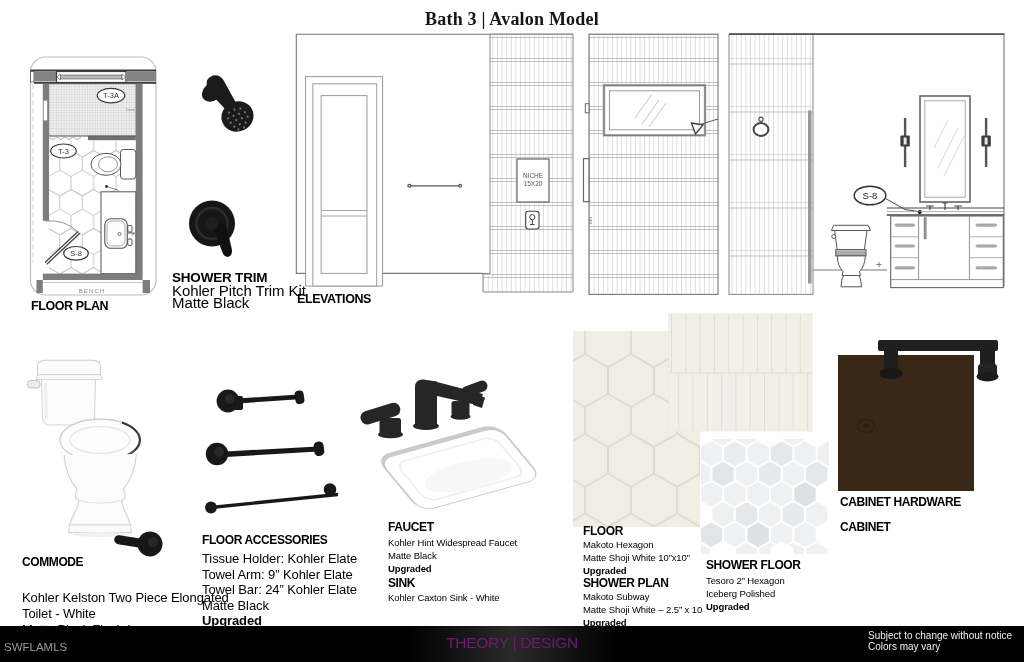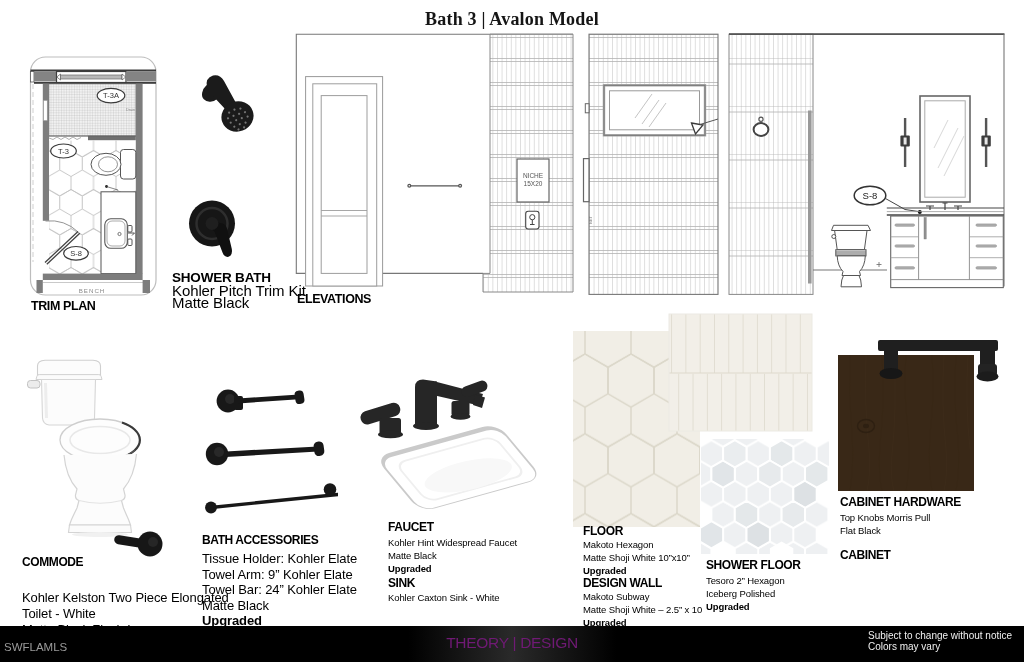--- a/index.html
+++ b/index.html
@@ -100,21 +100,21 @@
 
 <rect x="20.8" y="223.6" width="99.8" height="6.4" fill="#7d7d7d"></rect>
 
 <rect x="14.5" y="230" width="6.3" height="13" fill="#7d7d7d"></rect>
 
 <rect x="120.6" y="230" width="7.4" height="13" fill="#7d7d7d"></rect>
 
 <text x="70" y="242.5" font-size="6.2" text-anchor="middle" fill="#8a8a8a" letter-spacing="1" font-family="Liberation Sans,sans-serif">BENCH</text>
 </svg>
 
-<div class="abs h1" style="left:31px;top:300px;font-size:12.5px;">TRIM PLAN</div>
+<div class="abs h1" style="left:31px;top:300px;font-size:12.5px;">FLOOR PLAN</div>
 
 <svg class="abs" style="left:175px;top:62px;" width="100" height="205" viewBox="0 0 100 205">
 
 <g fill="#1b1b1b">
 <ellipse cx="37" cy="30" rx="11" ry="8.6" transform="rotate(-42 37 30)"></ellipse>
 <path d="M32 25 Q30 16 38 13.5 Q45 12 49 19 L61 41 L51 48 L38 34 Q33 30 32 25 Z"></path>
 <ellipse cx="62.5" cy="54.5" rx="16.2" ry="15" transform="rotate(-20 62.5 54.5)"></ellipse>
 </g>
 <g fill="#757575" transform="rotate(-20 62.5 54.5)">
 <circle cx="56" cy="48" r="1.1"></circle>
@@ -137,21 +137,21 @@
 
 <g>
 <circle cx="37" cy="161.5" r="23" fill="#161616"></circle>
 <circle cx="37" cy="161.5" r="15.5" fill="none" stroke="#2e2e2e" stroke-width="2.5"></circle>
 <path d="M36 159 L47.5 161.5 Q51 162.5 52 166.5 L56.8 187 Q57.8 193.5 53.5 194.8 Q49.5 195.8 47.5 190.5 L39.5 169.5 L33.5 164.5 Z" fill="#101010"></path>
 <circle cx="37" cy="161.5" r="6.5" fill="#1f1f1f"></circle>
 </g>
 </svg>
 
 <div class="abs" style="left:172px;top:271px;">
-<div class="h1" style="font-size:13.5px;letter-spacing:-0.2px;">SHOWER BATH</div>
+<div class="h1" style="font-size:13.5px;letter-spacing:-0.2px;">SHOWER TRIM</div>
 <div class="t2" style="margin-top:1px;line-height:12px;font-size:15px;">Kohler Pitch Trim Kit<br>Matte Black</div>
 </div>
 
 <svg class="abs" style="left:290px;top:28px;" width="720" height="270" viewBox="0 0 720 270">
 <defs>
 <pattern id="tsub" width="4.6" height="48" patternUnits="userSpaceOnUse" patternTransform="translate(0,30)">
 <rect width="4.6" height="48" fill="#ffffff"></rect>
 <path d="M0 0 H4.6 M0 6 H4.6" stroke="#a8a8a8" stroke-width="0.7"></path>
 <path d="M0.3 0 V48" stroke="#b4b4b4" stroke-width="0.55"></path>
 </pattern>
@@ -329,21 +329,21 @@
 
 <g fill="#181818">
 <circle cx="13" cy="125.5" r="5.9"></circle>
 <polygon points="13,123.7 140,110.8 140,114.2 13,127.2"></polygon>
 <circle cx="132" cy="107.5" r="6.3"></circle>
 <rect x="128.5" y="106" width="7" height="7" transform="rotate(-6 132 109)"></rect>
 </g>
 </svg>
 
 <div class="abs" style="left:202px;top:534px;">
-<div class="h1">BATH ACCESSORIES</div>
+<div class="h1">FLOOR ACCESSORIES</div>
 <div class="t" style="margin-top:4px;line-height:15.5px;">Tissue Holder: Kohler Elate<br>Towel Arm: 9” Kohler Elate<br>Towel Bar: 24” Kohler Elate<br>Matte Black<br><span class="b">Upgraded</span></div>
 </div>
 
 <svg class="abs" style="left:352px;top:374px;" width="200" height="142" viewBox="0 0 200 142">
 
 <g transform="matrix(0.964,-0.268,0.641,0.767,22.5,83)">
 <rect x="0" y="0" width="127" height="72" rx="15" fill="#cacaca"></rect>
 <rect x="2" y="5" width="123" height="66" rx="12" fill="#ffffff"></rect>
 <rect x="13" y="13" width="102" height="50" rx="10" fill="none" stroke="#efefef" stroke-width="2"></rect>
 <ellipse cx="66" cy="47" rx="44" ry="16" fill="#f8f8f8"></ellipse>
@@ -442,21 +442,21 @@
 <use href="#ahex" transform="translate(152.1,243)" fill="#ffffff"></use>
 <use href="#ahex" transform="translate(210.6,243)" fill="#ffffff"></use>
 <use href="#ahex" transform="translate(257.4,222.75)" fill="#ffffff"></use>
 </g>
 </g>
     </svg>
 
 <div class="abs" style="left:583px;top:525px;">
 <div class="h1">FLOOR</div>
 <div class="t2">Makoto Hexagon<br>Matte Shoji White 10”x10”<br><span class="b">Upgraded</span></div>
-<div class="h1">DESIGN WALL</div>
+<div class="h1">SHOWER PLAN</div>
 <div class="t2">Makoto Subway<br>Matte Shoji White – 2.5” x 10<br><span class="b">Upgraded</span></div>
 </div>
 
 <div class="abs" style="left:706px;top:559px;">
 <div class="h1">SHOWER FLOOR</div>
 <div class="t2" style="margin-top:2px;">Tesoro 2” Hexagon<br>Iceberg Polished<br><span class="b">Upgraded</span></div>
 </div>
 
 <svg class="abs" style="left:836px;top:334px;" width="170" height="160" viewBox="0 0 170 160">
 
@@ -484,21 +484,20 @@
 <rect x="48" y="17" width="14" height="20"></rect>
 <ellipse cx="55" cy="39.5" rx="11.5" ry="5.5" fill="#171717"></ellipse>
 <rect x="144" y="17" width="15" height="15"></rect>
 <rect x="142" y="30" width="19" height="12" rx="3" fill="#232323"></rect>
 <ellipse cx="151.5" cy="42.5" rx="11" ry="5" fill="#1c1c1c"></ellipse>
 </g>
 </svg>
 
 <div class="abs" style="left:840px;top:496px;">
 <div class="h1">CABINET HARDWARE</div>
-<div class="t2" style="margin-top:2px;">Top Knobs Morris Pull<br>Flat Black</div>
 <div class="h1" style="margin-top:12px;">CABINET</div>
 </div>
 
 <div class="abs" style="left:0;top:626px;width:1024px;height:36px;background:#000;"></div>
 
 <div class="abs" style="left:408px;top:626px;width:208px;height:36px;background:linear-gradient(90deg,#000 0%,#2a2a2a 50%,#000 100%);"></div>
 
 <div class="abs" style="left:0;top:634px;width:1024px;text-align:center;color:#701a75;font-size:15.5px;letter-spacing:-0.3px;">THEORY | DESIGN</div>
 
 <div class="abs" style="left:4px;top:641px;color:#9a9a9a;font-size:11.5px;">SWFLAMLS</div>

